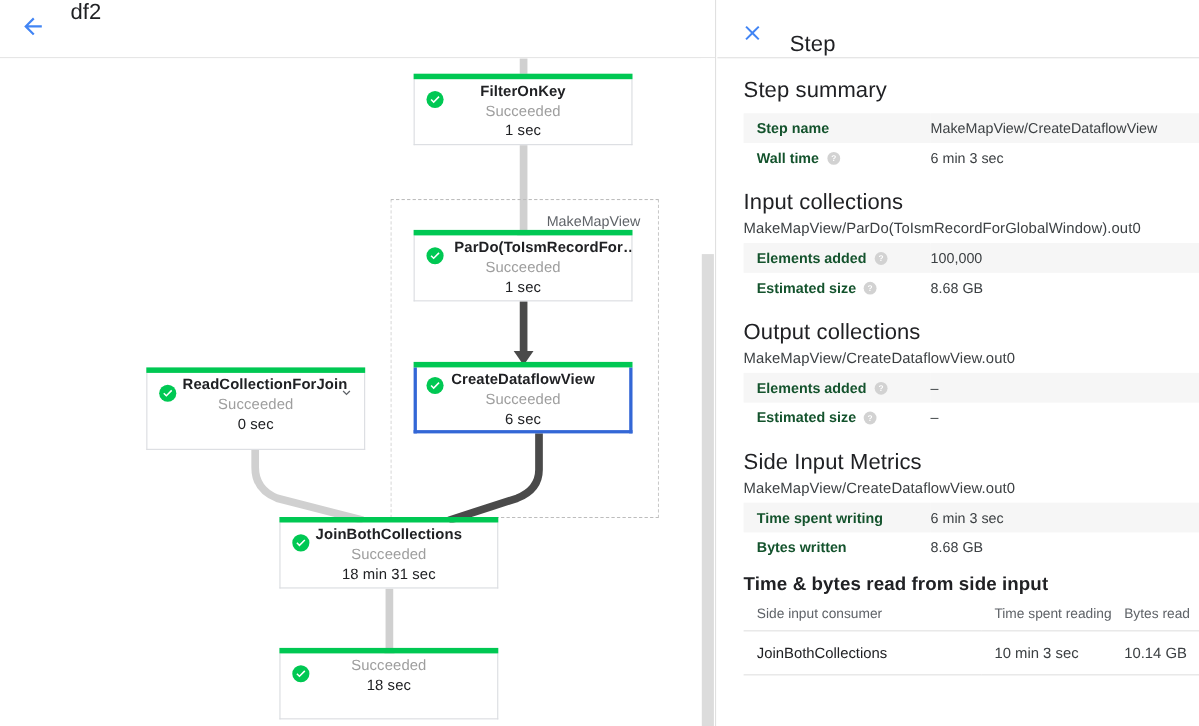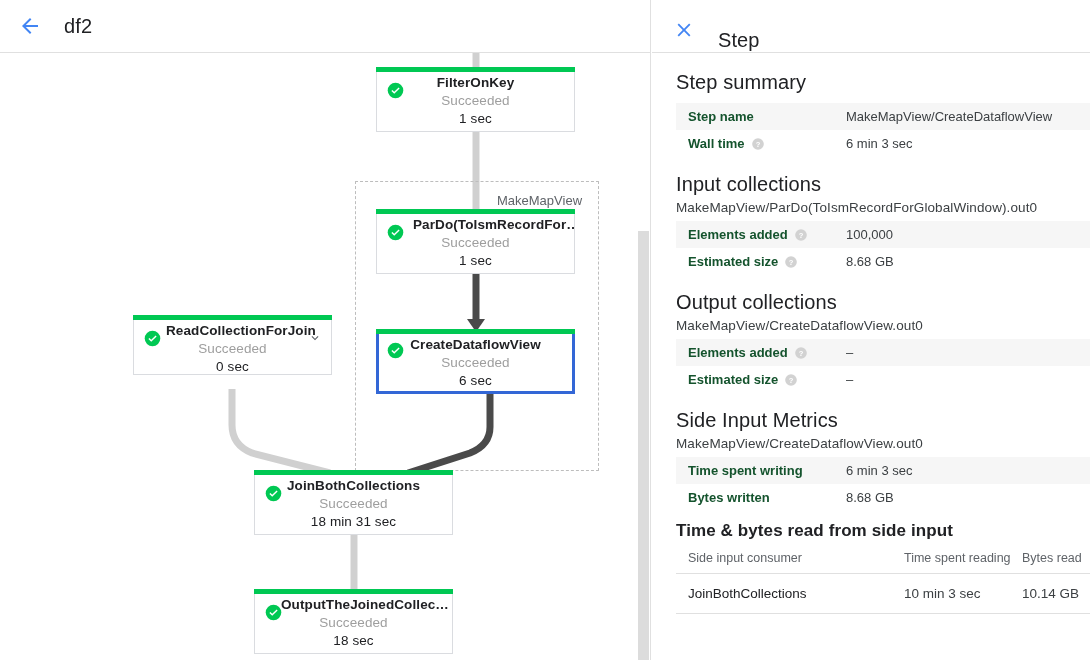--- a/index.html
+++ b/index.html
@@ -21,21 +21,21 @@
     background: #ffffff;
     border-right: 1px solid #e0e0e0;
     overflow: hidden;
   }
 
   #app-header {
     position: absolute; left: 0; top: 0;
     width: 738px; height: 53px;
     background: #fff;
     border-bottom: 1px solid #e0e0e0;
-    display: flex; align-items: center;
+    display: flex; 
   }
   #back-button {
     width: 48px; height: 48px; margin-left: 6px;
     display: flex; align-items: center; justify-content: center;
     cursor: pointer; border-radius: 50%;
   }
   #back-button svg { display: block; }
   #job-title {
     font-size: 20px; color: #202124; margin-left: 10px;
     letter-spacing: .1px; white-space: nowrap;
@@ -287,21 +287,21 @@
           <svg width="17" height="17" viewBox="0 0 24 24">
             <circle cx="12" cy="12" r="11" fill="#00c853"></circle>
             <path d="M10.2 16.6l-4-4 1.4-1.4 2.6 2.6 6.2-6.2 1.4 1.4z" fill="#ffffff"></path>
           </svg>
         </span>
         <div class="node-title">CreateDataflowView</div>
         <div class="node-status">Succeeded</div>
         <div class="node-time">6 sec</div>
       </div>
 
-      <div class="node" style="left:133px; top:267px; width:199px; height:55px;">
+      <div class="node" style="left:133px; top:286px; width:199px; height:70px;">
         <div class="status-bar"></div>
         <span class="node-check">
           <svg width="17" height="17" viewBox="0 0 24 24">
             <circle cx="12" cy="12" r="11" fill="#00c853"></circle>
             <path d="M10.2 16.6l-4-4 1.4-1.4 2.6 2.6 6.2-6.2 1.4 1.4z" fill="#ffffff"></path>
           </svg>
         </span>
         <span class="node-chevron">
           <svg width="14" height="14" viewBox="0 0 24 24">
             <path d="M7.4 8.6L12 13.2l4.6-4.6L18 10l-6 6-6-6z" fill="#5f6368"></path>
@@ -326,21 +326,20 @@
       </div>
 
       <div class="node" style="left:254px; top:541px; width:199px; height:60px;">
         <div class="status-bar"></div>
         <span class="node-check">
           <svg width="17" height="17" viewBox="0 0 24 24">
             <circle cx="12" cy="12" r="11" fill="#00c853"></circle>
             <path d="M10.2 16.6l-4-4 1.4-1.4 2.6 2.6 6.2-6.2 1.4 1.4z" fill="#ffffff"></path>
           </svg>
         </span>
-        <div class="node-title" style="padding-left:26px; text-align:left;">OutputTheJoinedCollec…</div>
         <div class="node-status">Succeeded</div>
         <div class="node-time">18 sec</div>
       </div>
 
     </div>
 
     <div id="graph-scrollbar-track">
       <div id="graph-scrollbar-thumb"></div>
     </div>
   </div>

